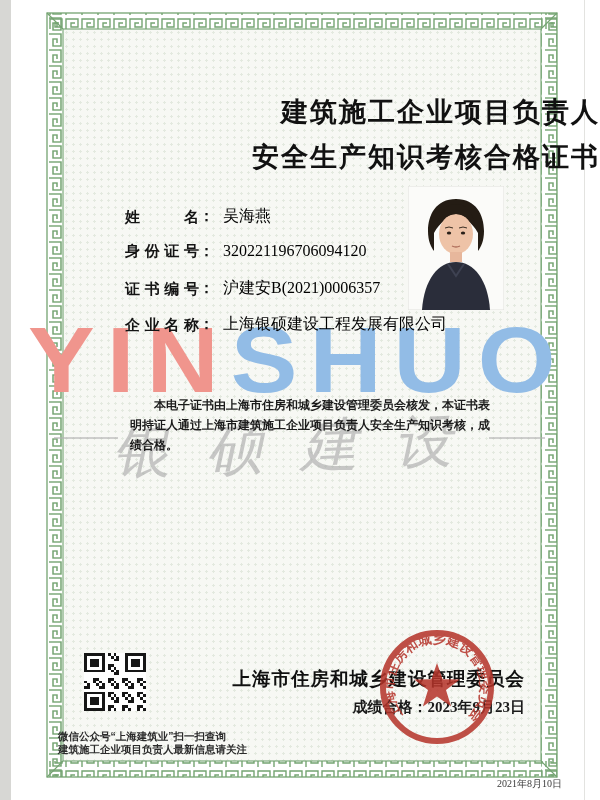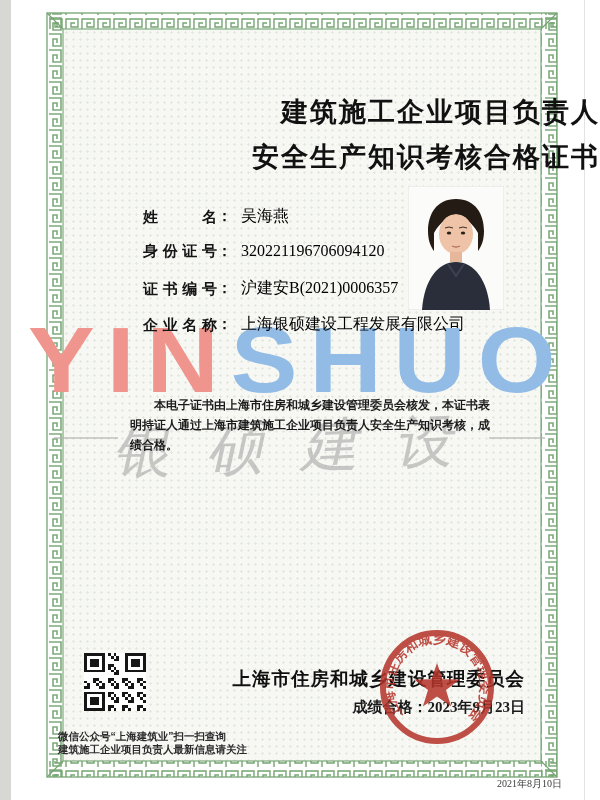--- a/index.html
+++ b/index.html
@@ -36,21 +36,21 @@
   .content{position:absolute;left:0;top:0;width:600px;height:800px;z-index:3;}
 
   .title{position:absolute;left:0;width:600px;text-align:right;
     font-size:27px;font-weight:bold;color:#111;letter-spacing:2px;margin:0;}
   .title.l1{top:94px;}
   .title.l2{top:139px;}
 
   .photo{position:absolute;left:408px;top:186px;width:96px;height:124px;}
 
   .field-row{position:absolute;left:125px;white-space:nowrap;font-size:15px;color:#141414;}
-  .flabel{display:inline-block;width:74px;font-weight:bold;text-align:justify;text-align-last:justify;vertical-align:bottom;margin-left:18px;}
+  .flabel{display:inline-block;width:74px;font-weight:bold;text-align:justify;text-align-last:justify;vertical-align:bottom;}
   .fcolon{font-weight:bold;}
   .fvalue{font-family:"Liberation Serif",serif;font-size:16px;margin-left:9px;color:#000000;}
 
   .statement{position:absolute;left:130px;top:395px;width:360px;margin:0;
     font-family:"Liberation Serif",serif;font-weight:bold;font-size:12px;
     line-height:20px;color:#1b1b1b;text-indent:2em;text-align:justify;}
 
   .qr{position:absolute;left:84px;top:653px;width:62px;height:58px;}
   .qr-note{position:absolute;left:58px;top:730px;font-size:10.5px;font-weight:bold;
     color:#2b2b2b;line-height:13px;white-space:nowrap;}

